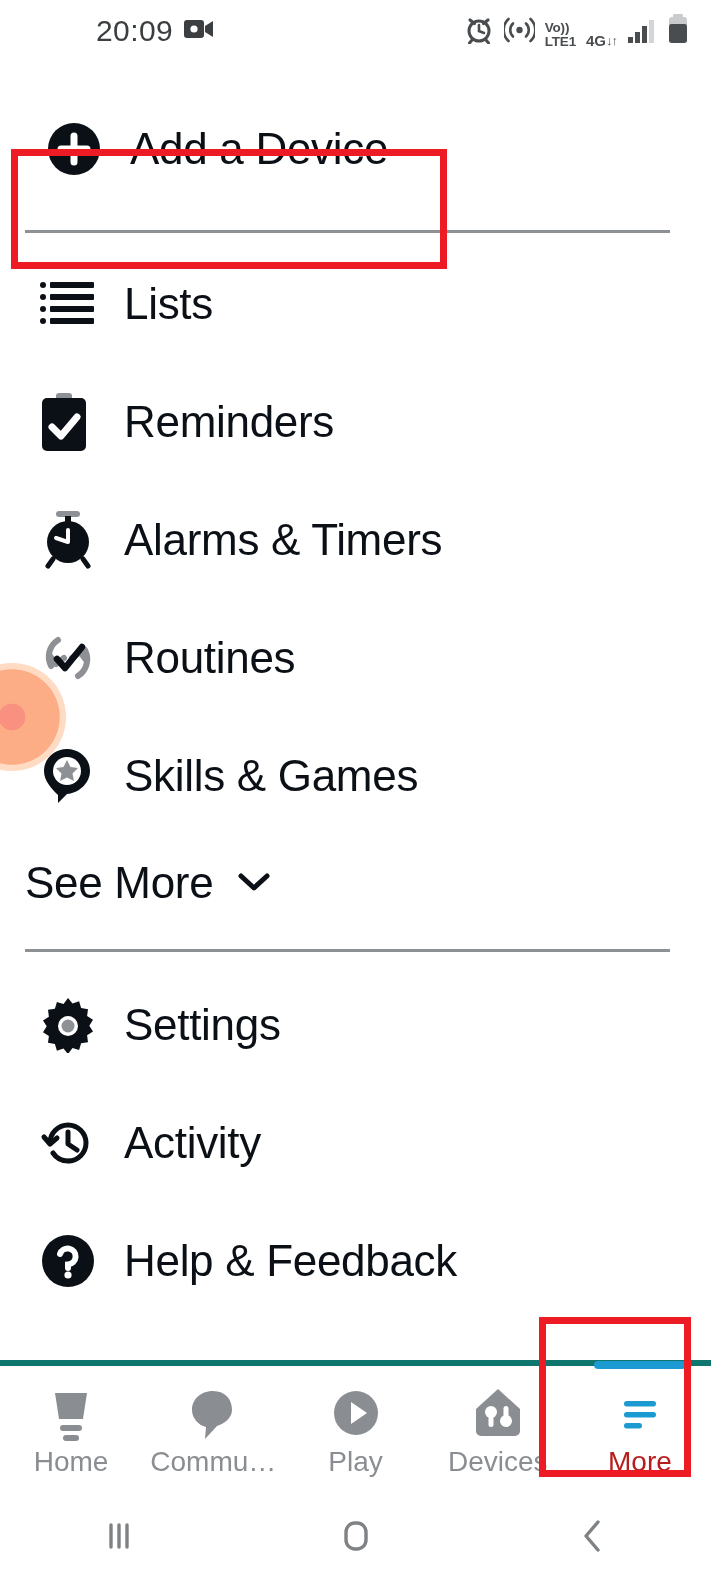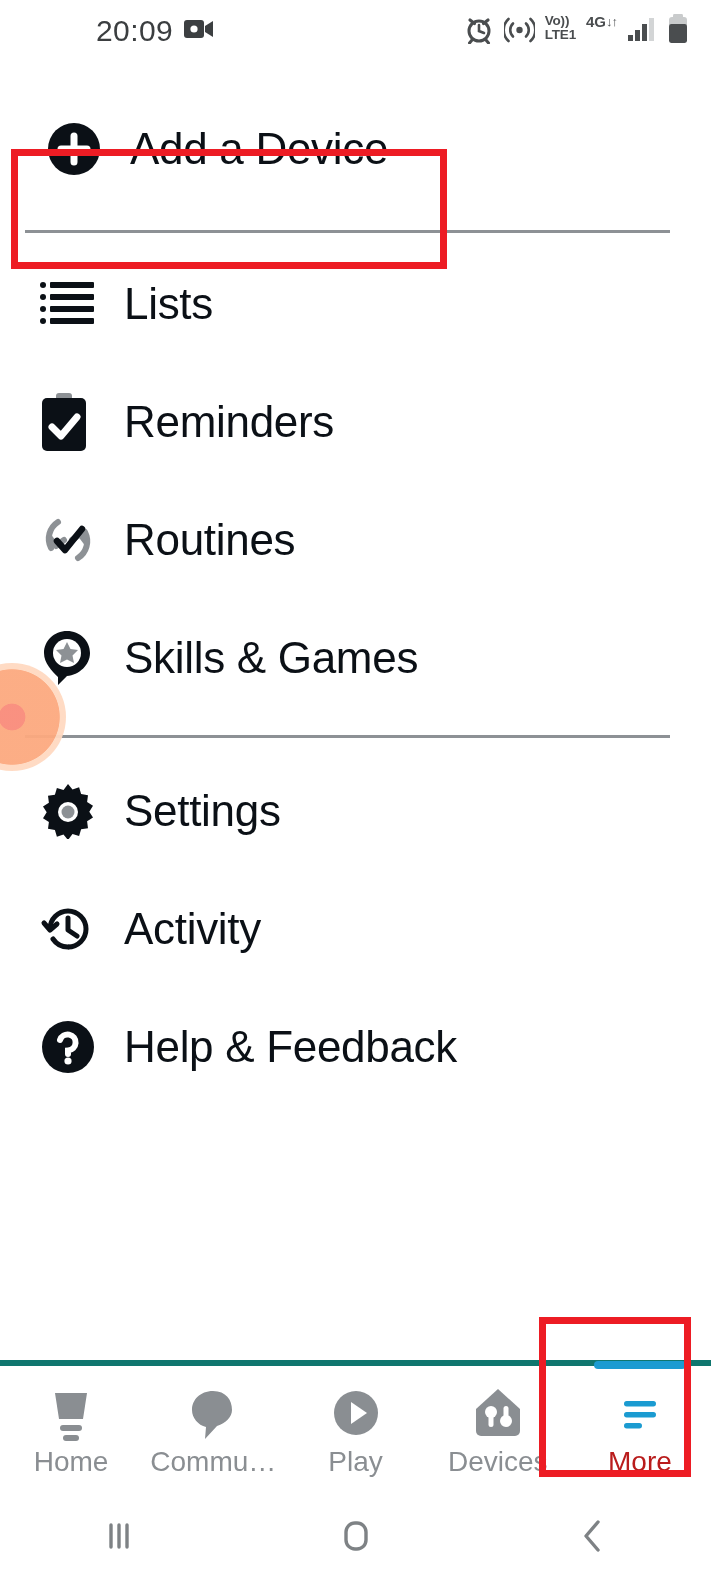--- a/index.html
+++ b/index.html
@@ -11,21 +11,21 @@
   }
   #screen { position:relative; width:711px; height:1587px; background:#fff; }
 
   
   .statusbar{
     position:absolute; left:0; top:0; width:711px; height:62px;
     display:flex; align-items:center; color:#3c3f41;
   }
   .sb-left{ display:flex; align-items:center; gap:11px; margin-left:96px; }
   .sb-time{ font-size:30px; font-weight:400; letter-spacing:.4px; color:#3b3e40;}
-  .sb-right{ position:absolute; right:22px; display:flex; align-items:flex-start; gap:10px; }
+  .sb-right{ position:absolute; right:22px; display:flex; align-items:flex-end; gap:10px; }
   .sb-ico{ display:block; }
   .volte{ display:flex; flex-direction:column; line-height:1; font-size:13.5px;
           font-weight:700; color:#4a4d4f; letter-spacing:-.2px; }
   .net4g{ display:flex; flex-direction:row; align-items:center; line-height:1;
           font-size:15px; font-weight:700; color:#4a4d4f; }
   .net4g .ar{ font-size:13px; letter-spacing:-1px; }
 
   
   .menu{ position:absolute; left:0; top:62px; width:711px; }
 
@@ -196,20 +196,32 @@
       <span class="ico">
         <svg width="48" height="58" viewBox="0 0 48 58">
           <rect x="16" y="0" width="16" height="9" rx="3" fill="#8d9195"></rect>
           <rect x="2" y="5" width="44" height="53" rx="5" fill="#0b1016"></rect>
           <path d="M12 34 L21 43 L37 24" fill="none" stroke="#fff" stroke-width="7" stroke-linecap="round" stroke-linejoin="round"></path>
         </svg>
       </span>
       <span class="label">Reminders</span>
     </div>
 
+    <div class="row">
+      <span class="ico">
+        <svg width="56" height="58" viewBox="0 0 56 58">
+          <rect x="16" y="0" width="24" height="6" rx="3" fill="#8d9195"></rect>
+          <rect x="25" y="5" width="6" height="6" fill="#0b1016"></rect>
+          <circle cx="28" cy="31" r="21" fill="#0b1016"></circle>
+          <path d="M28 19 L28 31 L16 27" fill="none" stroke="#fff" stroke-width="4" stroke-linecap="round" stroke-linejoin="round"></path>
+          <path d="M13 48 L8 55 M43 48 L48 55" stroke="#0b1016" stroke-width="5" stroke-linecap="round"></path>
+        </svg>
+      </span>
+      <span class="label">Alarms &amp; Timers</span>
+    </div>
 
     <div class="row">
       <span class="ico">
         <svg width="56" height="56" viewBox="0 0 56 56">
           <path d="M45 20 A20 20 0 0 1 38 46" fill="none" stroke="#8d9195" stroke-width="6" stroke-linecap="round"></path>
           <path d="M11 36 A20 20 0 0 1 18 10" fill="none" stroke="#8d9195" stroke-width="6" stroke-linecap="round"></path>
           <path d="M10 26 L16 34 L24 28" fill="none" stroke="#8d9195" stroke-width="6" stroke-linecap="round" stroke-linejoin="round"></path>
           <path d="M46 30 L40 22 L32 28" fill="none" stroke="#8d9195" stroke-width="6" stroke-linecap="round" stroke-linejoin="round"></path>
           <path d="M17 29 L25 38 L42 17" fill="none" stroke="#0b1016" stroke-width="6.5" stroke-linecap="round" stroke-linejoin="round"></path>
         </svg>
@@ -221,20 +233,28 @@
       <span class="ico">
         <svg width="54" height="58" viewBox="0 0 54 58">
           <path d="M27 2 C14 2 4 12 4 24 C4 34 12 42 18 48 L18 56 L27 47 C39 46 50 36 50 24 C50 12 40 2 27 2 Z" fill="#0b1016"></path>
           <circle cx="27" cy="24" r="14" fill="#fff"></circle>
           <path d="M27 13 L30.5 20 L38 21 L32.5 26.5 L34 34 L27 30.5 L20 34 L21.5 26.5 L16 21 L23.5 20 Z" fill="#8d9195"></path>
         </svg>
       </span>
       <span class="label">Skills &amp; Games</span>
     </div>
 
+    <div class="seemore">
+      <span class="txt">See More</span>
+      <span class="chev">
+        <svg width="38" height="24" viewBox="0 0 38 24">
+          <path d="M6 7 L19 19 L32 7" fill="none" stroke="#0b1016" stroke-width="5" stroke-linecap="round" stroke-linejoin="round"></path>
+        </svg>
+      </span>
+    </div>
 
     <div class="divider" style="margin-top:18px;"></div>
 
     <div class="row" style="margin-top:14px;">
       <span class="ico">
         <svg width="56" height="56" viewBox="0 0 56 56">
           <path d="M22 2 h12 l1.5 7.5 5 2.5 6.5-4 8.5 8.5-4 6.5 2.5 5 7.5 1.5 v12 l-7.5 1.5-2.5 5 4 6.5-8.5 8.5-6.5-4-5 2.5L34 54 H22 l-1.5-7.5-5-2.5-6.5 4L.5 39.5l4-6.5-2.5-5L-5.5 26.5" fill="none"></path>
           <path d="M28 1 l4.5 5.4 6.6-2.1 2 6.8 6.9 1.1-0.9 6.9 5.9 3.7-3.7 5.9 3.7 5.9-5.9 3.7 0.9 6.9-6.9 1.1-2 6.8-6.6-2.1L28 57 l-4.5-5.4-6.6 2.1-2-6.8-6.9-1.1 0.9-6.9L3 35.2l3.7-5.9L3 23.4l5.9-3.7-0.9-6.9 6.9-1.1 2-6.8 6.6 2.1z" fill="#0b1016"></path>
           <circle cx="28" cy="29" r="10" fill="#fff"></circle>
           <circle cx="28" cy="29" r="6.5" fill="#8d9195"></circle>

